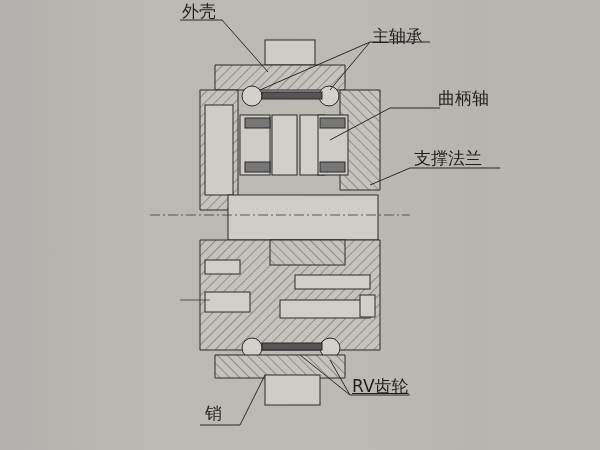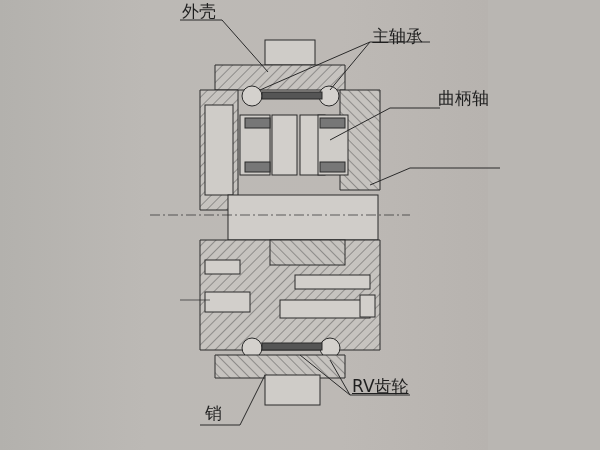--- a/index.html
+++ b/index.html
@@ -72,15 +72,16 @@
       <polyline points="410,395 350,395 300,355"></polyline>
       <line x1="350" y1="395" x2="330" y2="360"></line>
       <polyline points="200,425 240,425 265,375"></polyline>
       <line x1="180" y1="300" x2="210" y2="300" stroke-width="0.7"></line>
     </g>
   </svg>
 
   <div class="lbl" style="left:182px;top:3px;">外壳</div>
   <div class="lbl" style="left:372px;top:28px;font-family:Liberation Serif, serif;">主轴承</div>
   <div class="lbl" style="left:393px;top:90px;margin-left:45px;">曲柄轴</div>
+  <div class="lbl" style="left:414px;top:150px;">支撑法兰</div>
   <div class="lbl" style="left:352px;top:378px;text-decoration:underline;">RV齿轮</div>
   <div class="lbl" style="left:205px;top:405px;">销</div>
 </div>
 
 </body></html>

